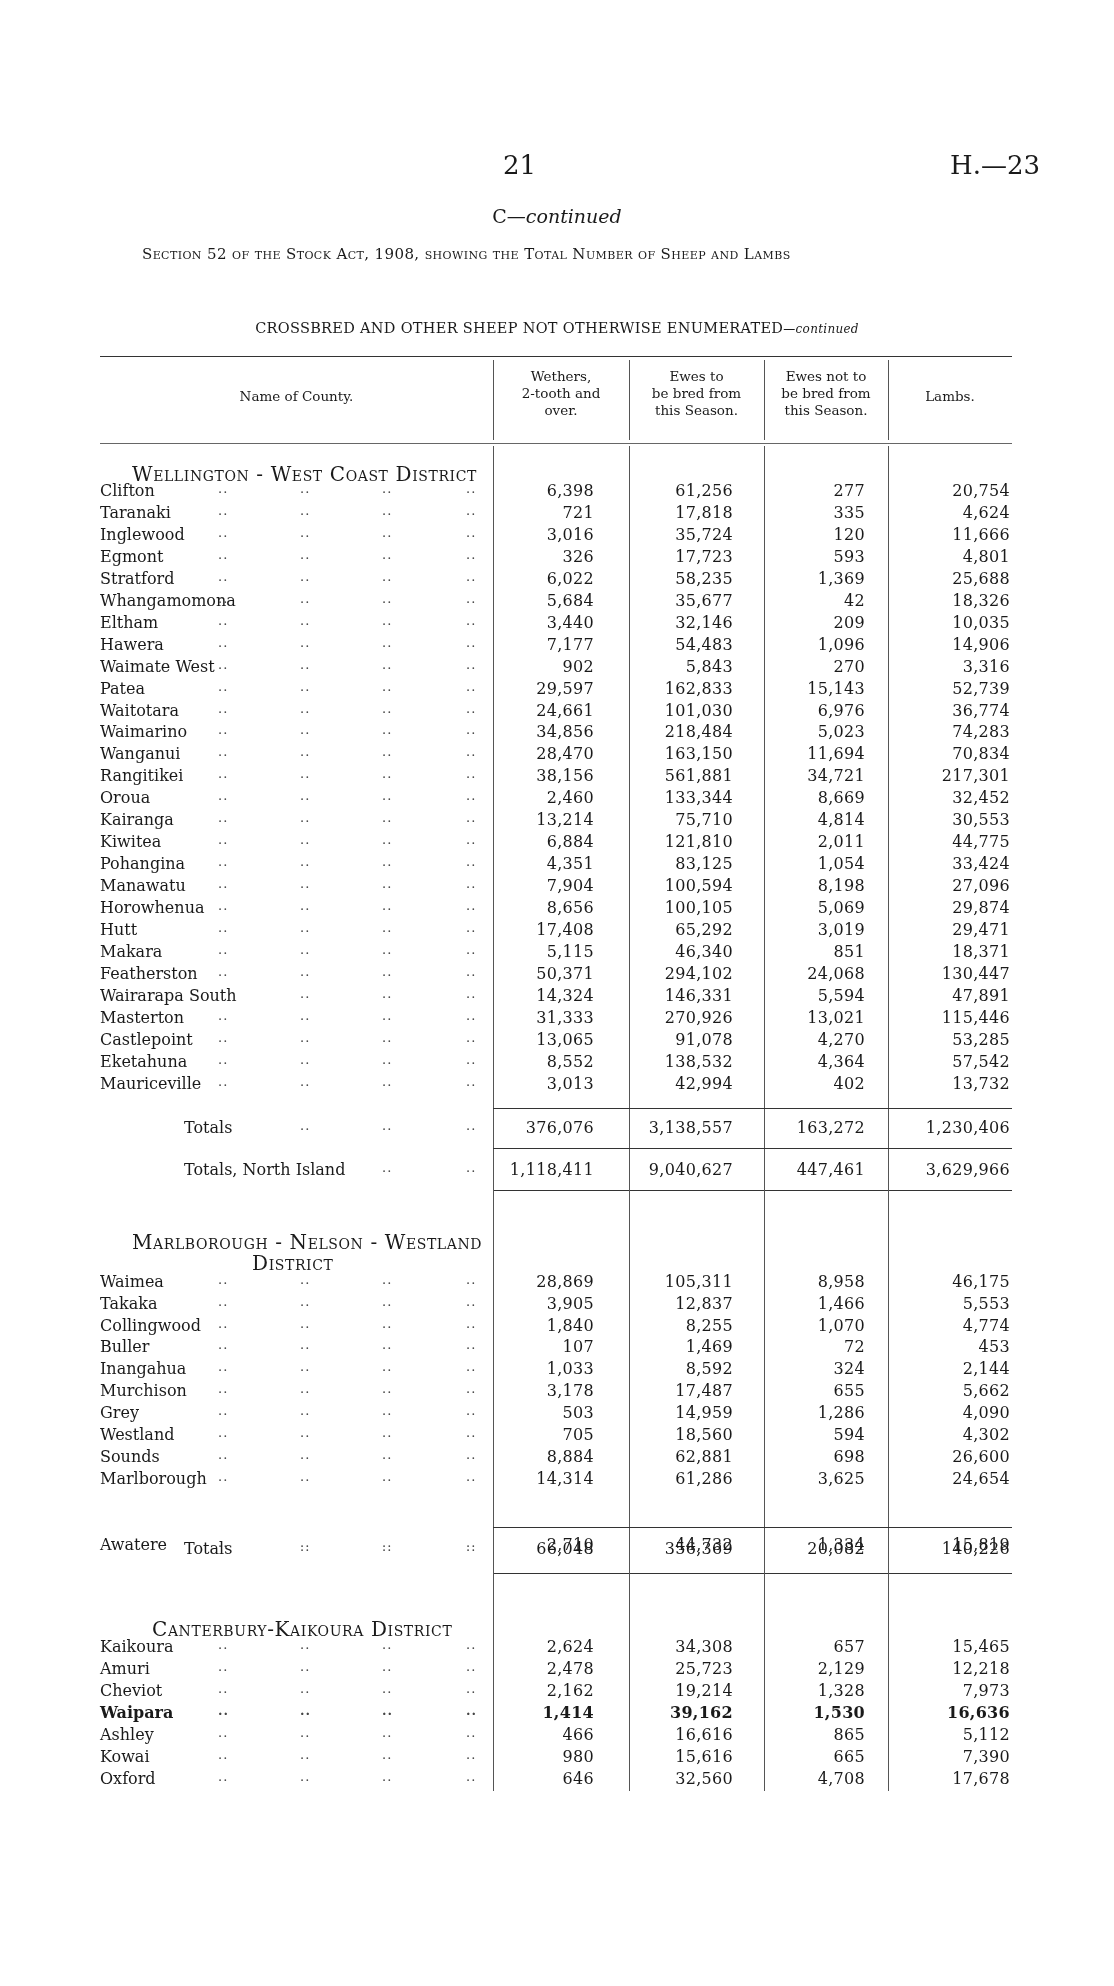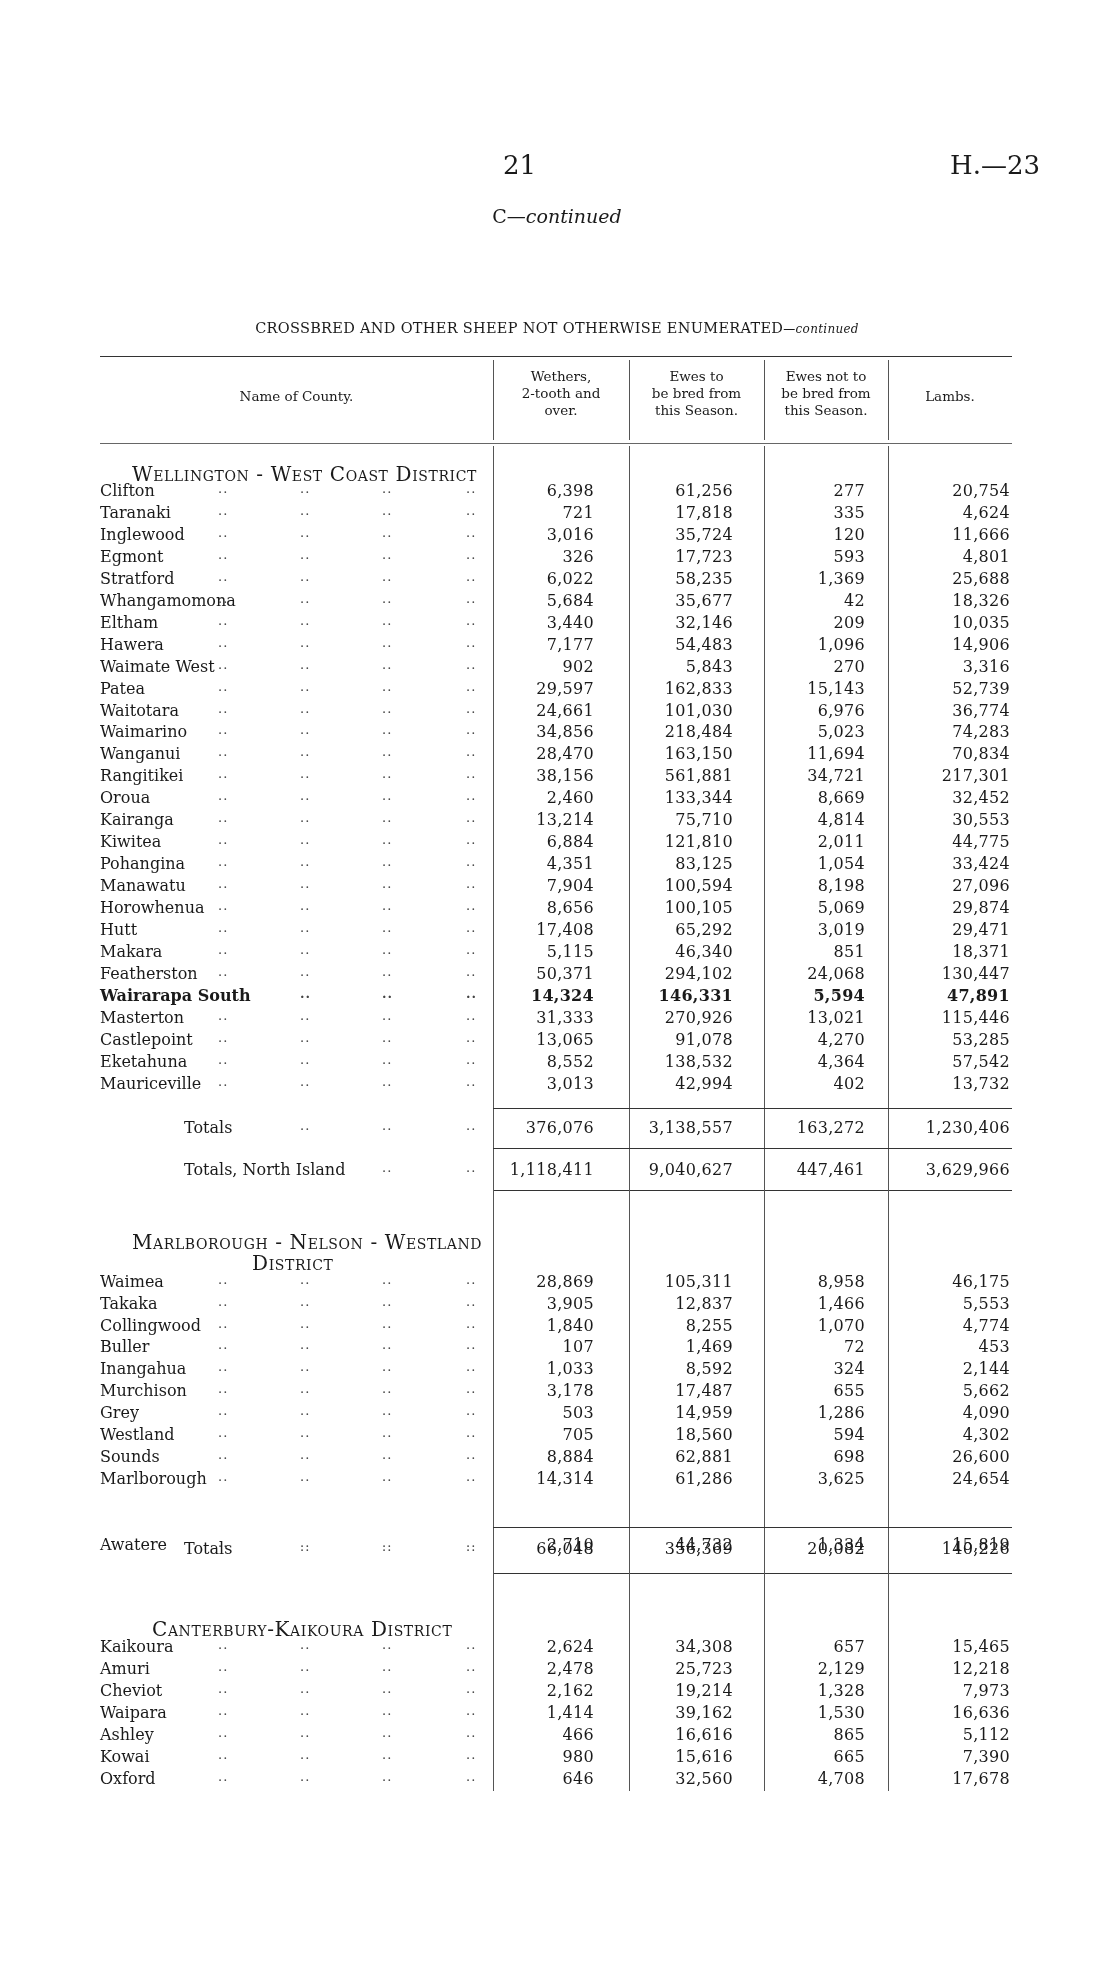--- a/index.html
+++ b/index.html
@@ -36,20 +36,21 @@
   .total-row .name { left: 84px; }
 </style>
 </head>
 <body>
 
 <div class="page-num">21</div>
 <div class="page-ref">H.—23</div>
 <div class="subtitle"><span>C</span><i>—continued</i></div>
 
 <div class="statement">
+  <span class="l2">Section 52 of the Stock Act, 1908, showing the Total Number of Sheep and Lambs</span>
 </div>
 
 <div class="crossbred"><span>CROSSBRED AND OTHER SHEEP NOT OTHERWISE ENUMERATED</span><i>—continued</i></div>
 
 <div id="table-frame">
     <div class="hline" style="top: 356px; left: 100px; width: 912px;"></div>
     <div class="hline" style="top: 443px; left: 100px; width: 912px; border-top-width: 1px; border-top-color: rgb(102, 102, 102);"></div>
     <div class="hdr" style="left: 100px; width: 393px; top: 388px;">Name of County.</div>
     <div class="hdr" style="left: 493px; width: 136px; top: 368px;">
       <div>Wethers,</div>
@@ -318,21 +319,21 @@
       <span class="name">Featherston</span>
       <span class="dots" style="left: 118px;">..</span>
       <span class="dots" style="left: 200px;">..</span>
       <span class="dots" style="left: 282px;">..</span>
       <span class="dots" style="left: 366px;">..</span>
       <span class="num c1">50,371</span>
       <span class="num c2">294,102</span>
       <span class="num c3">24,068</span>
       <span class="num c4">130,447</span>
     </div>
-    <div class="row" style="top: 985.85px; font-weight: bold;">
+    <div class="row" style="top: 985.85px;">
       <span class="name">Wairarapa South</span>
       <span class="dots" style="left: 200px;">..</span>
       <span class="dots" style="left: 282px;">..</span>
       <span class="dots" style="left: 366px;">..</span>
       <span class="num c1">14,324</span>
       <span class="num c2">146,331</span>
       <span class="num c3">5,594</span>
       <span class="num c4">47,891</span>
     </div>
     <div class="row" style="top: 1007.8px;">
@@ -571,21 +572,21 @@
       <span class="name">Cheviot</span>
       <span class="dots" style="left: 118px;">..</span>
       <span class="dots" style="left: 200px;">..</span>
       <span class="dots" style="left: 282px;">..</span>
       <span class="dots" style="left: 366px;">..</span>
       <span class="num c1">2,162</span>
       <span class="num c2">19,214</span>
       <span class="num c3">1,328</span>
       <span class="num c4">7,973</span>
     </div>
-    <div class="row" style="top: 1702.9px;">
+    <div class="row" style="top: 1702.9px; font-weight: bold;">
       <span class="name">Waipara</span>
       <span class="dots" style="left: 118px;">..</span>
       <span class="dots" style="left: 200px;">..</span>
       <span class="dots" style="left: 282px;">..</span>
       <span class="dots" style="left: 366px;">..</span>
       <span class="num c1">1,414</span>
       <span class="num c2">39,162</span>
       <span class="num c3">1,530</span>
       <span class="num c4">16,636</span>
     </div>

